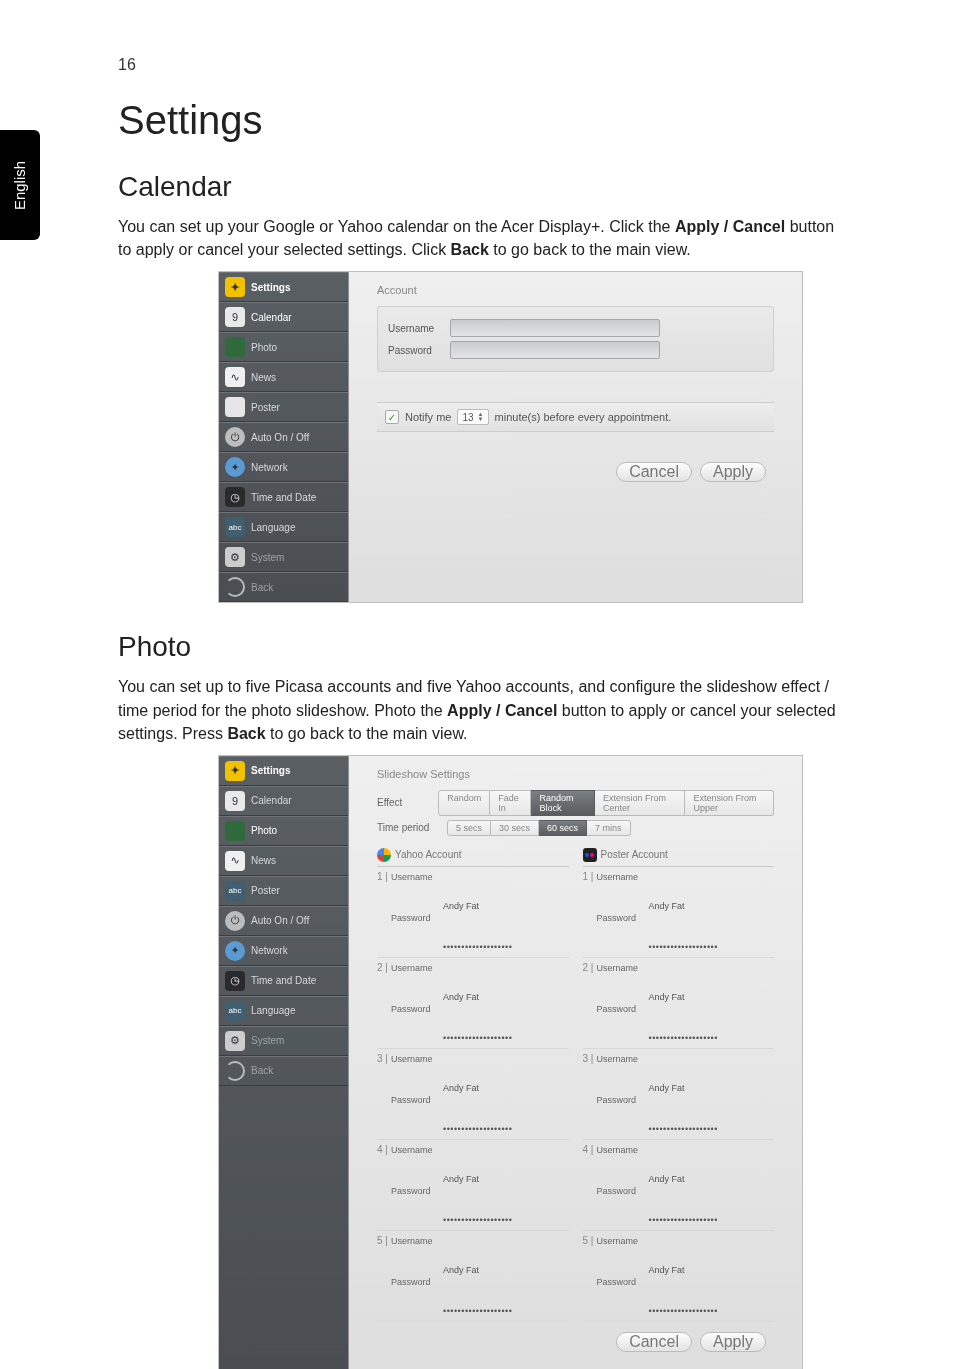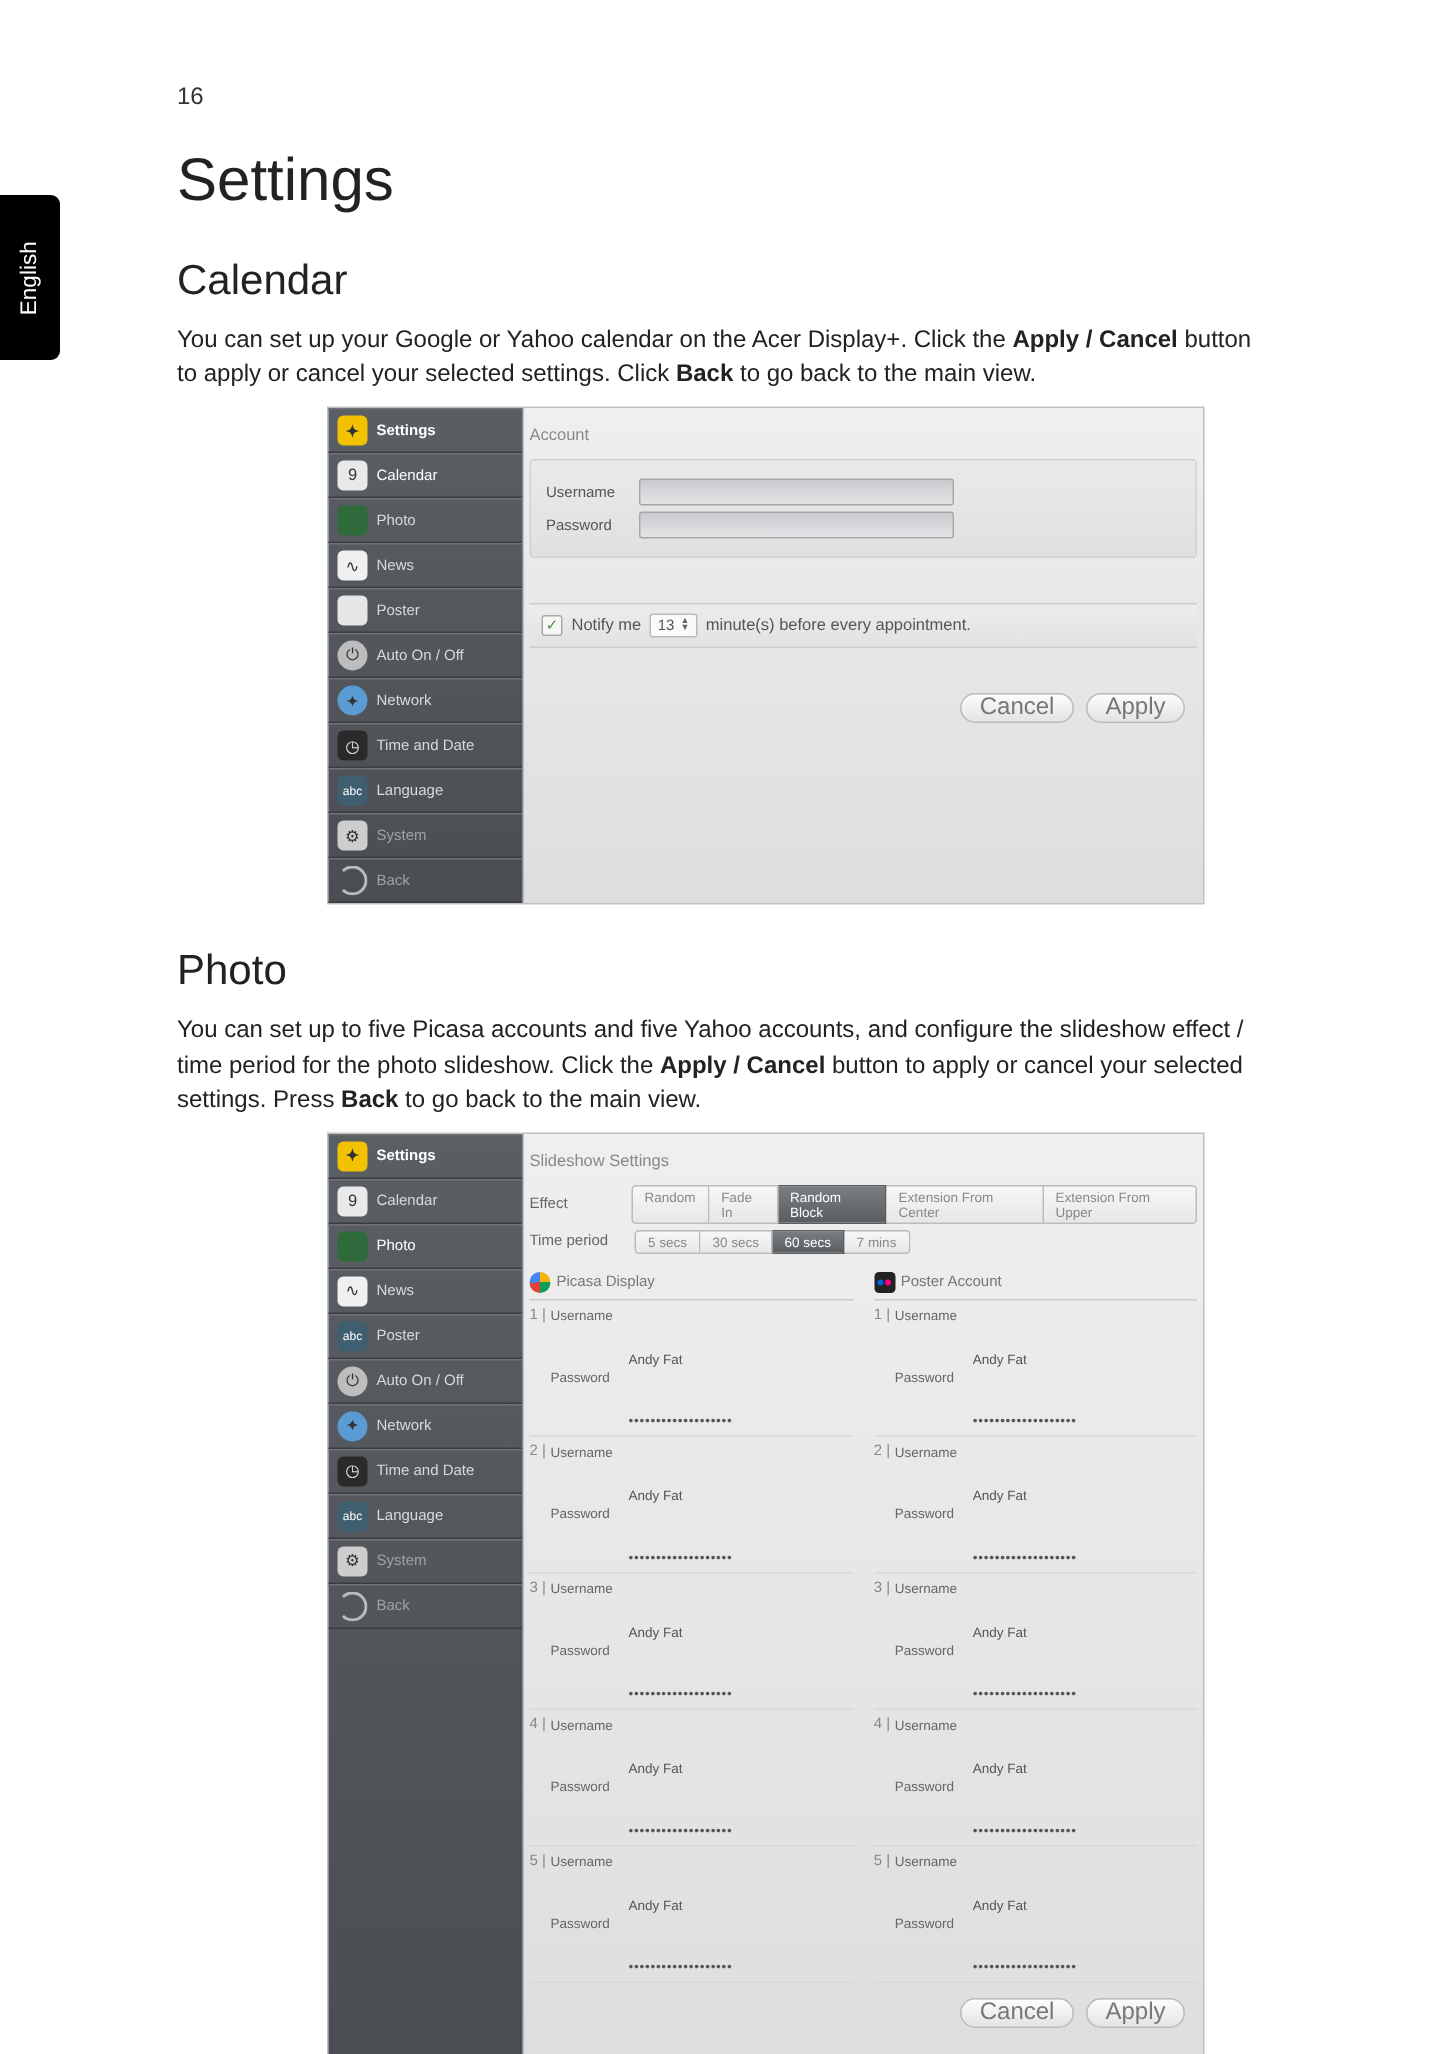--- a/index.html
+++ b/index.html
@@ -84,21 +84,21 @@
   .sb-ic-photo { background: #2f6a3a; }
   .sb-ic-news { background: #f0f0f0; }
   .sb-ic-poster { background: #e6e6e6; }
   .sb-ic-auto { background: #bdbdbd; border-radius: 50%; }
   .sb-ic-net { background: #5b9bd3; border-radius: 50%; }
   .sb-ic-time { background: #2a2a2a; }
   .sb-ic-lang { background: #3f5f70; }
   .sb-ic-sys { background: #cdcdcd; }
   .sb-ic-back { background: transparent; border: 2px solid #b9bbbd; border-radius: 50%; border-left-color: transparent; }
 
-  .content { flex: 1; padding: 8px 4px; }
+  .content { flex: 1; padding: 8px 28px; }
   .sec-title { color: #888; font-size: 11px; margin: 4px 0 10px; }
   .radio-row { margin-bottom: 10px; display:flex; align-items:center; gap:6px; }
   .radio-dot { width:10px; height:10px; border:1px solid #888; border-radius:50%; display:inline-flex; align-items:center; justify-content:center; }
   .radio-dot.on::after { content:""; width:4px; height:4px; background:#333; border-radius:50%; }
   .brand-google { font-size:18px; font-family: Georgia, serif; }
   .brand-google .g1{color:#3369e8}.brand-google .g2{color:#d50f25}.brand-google .g3{color:#eeb211}.brand-google .g4{color:#3369e8}.brand-google .g5{color:#009925}.brand-google .g6{color:#d50f25}
   .brand-yahoo { color:#9b3dbf; font-weight:bold; letter-spacing:1px; font-size:13px; }
   .form-row { display:flex; align-items:center; margin:4px 0; }
   .form-row label { width:62px; font-size:10px; color:#555; }
   .txt {
@@ -250,21 +250,21 @@
         <div class="btn-row">
           <div class="pill">Cancel</div>
           <div class="pill">Apply</div>
         </div>
       </div>
     </div>
   </div>
 
   <h2 style="margin-top:28px">Photo</h2>
   <p class="body-text">
-    <span>You can set up to five Picasa accounts and five Yahoo accounts, and configure the slideshow effect / time period for the photo slideshow. Click the </span><b>Apply / Cancel</b><span> button to apply or cancel your selected settings. Press </span><b>Back</b><span> to go back to the main view.</span>
+    <span>You can set up to five Picasa accounts and five Yahoo accounts, and configure the slideshow effect / time period for the photo slideshow. Photo the </span><b>Apply / Cancel</b><span> button to apply or cancel your selected settings. Press </span><b>Back</b><span> to go back to the main view.</span>
   </p>
 
   <div class="app">
     <div class="app-row">
       <div class="sidebar">
         <div class="sb-header">
           <span class="sb-icon sb-ic-tool">✦</span>
           <span>Settings</span>
         </div>
         <div class="sb-item">
@@ -328,21 +328,21 @@
               <span class="s">30 secs</span>
               <span class="s on">60 secs</span>
               <span class="s">7 mins</span>
             </span>
         </div>
 
         <div class="acct-cols">
           <div class="acct-col">
             <div class="acct-head">
               <span class="acct-logo picasa-logo"></span>
-              <span>Picasa Display</span>
+              <span>Yahoo Account</span>
             </div>
             <div id="picasa-rows">
                 <div class="acct-row">
                   <span class="idx">1 |</span>
                   <div class="kv">
                     <div>
                       <span class="k">Username</span>
                       <span class="v">Andy Fat</span>
                     </div>
                     <div>

